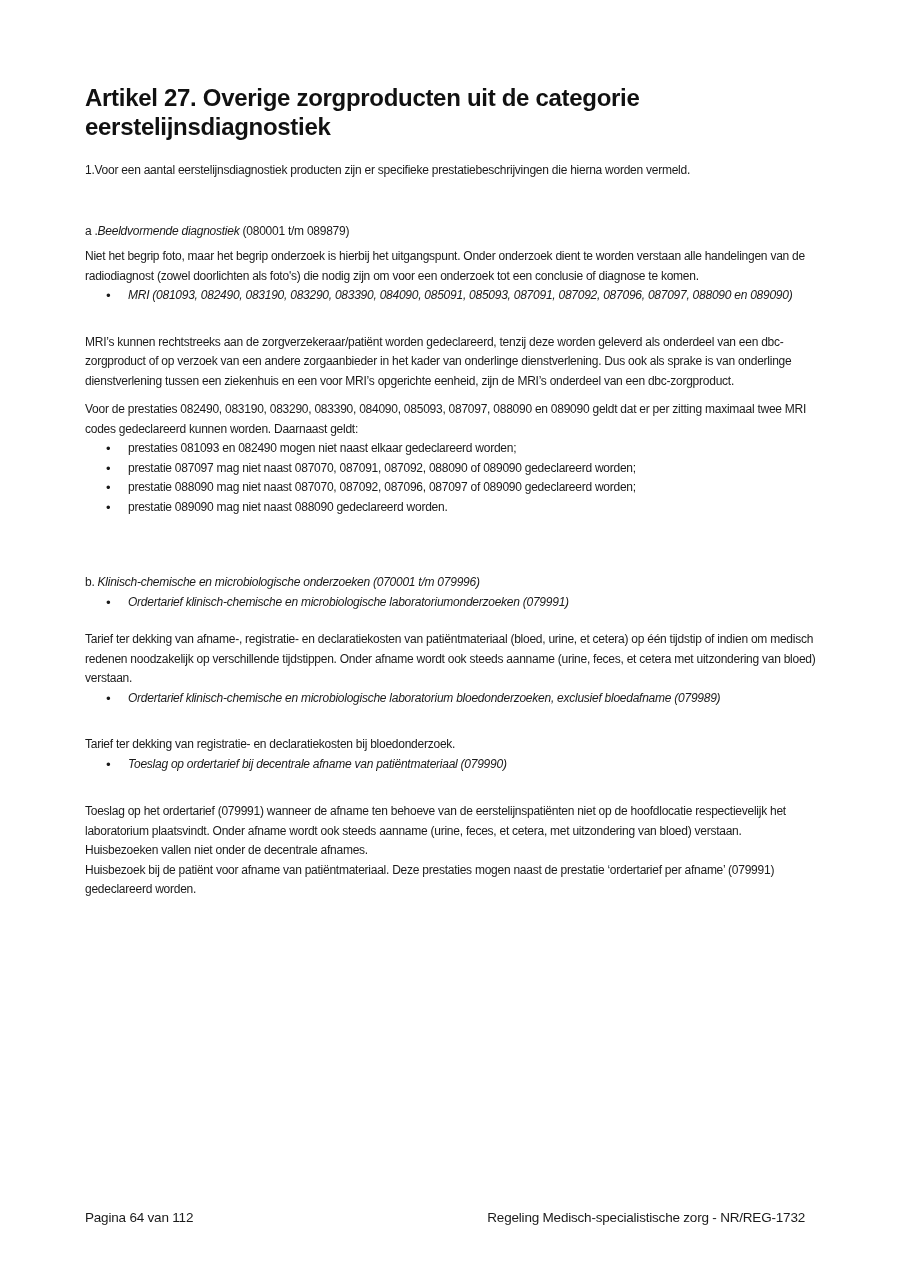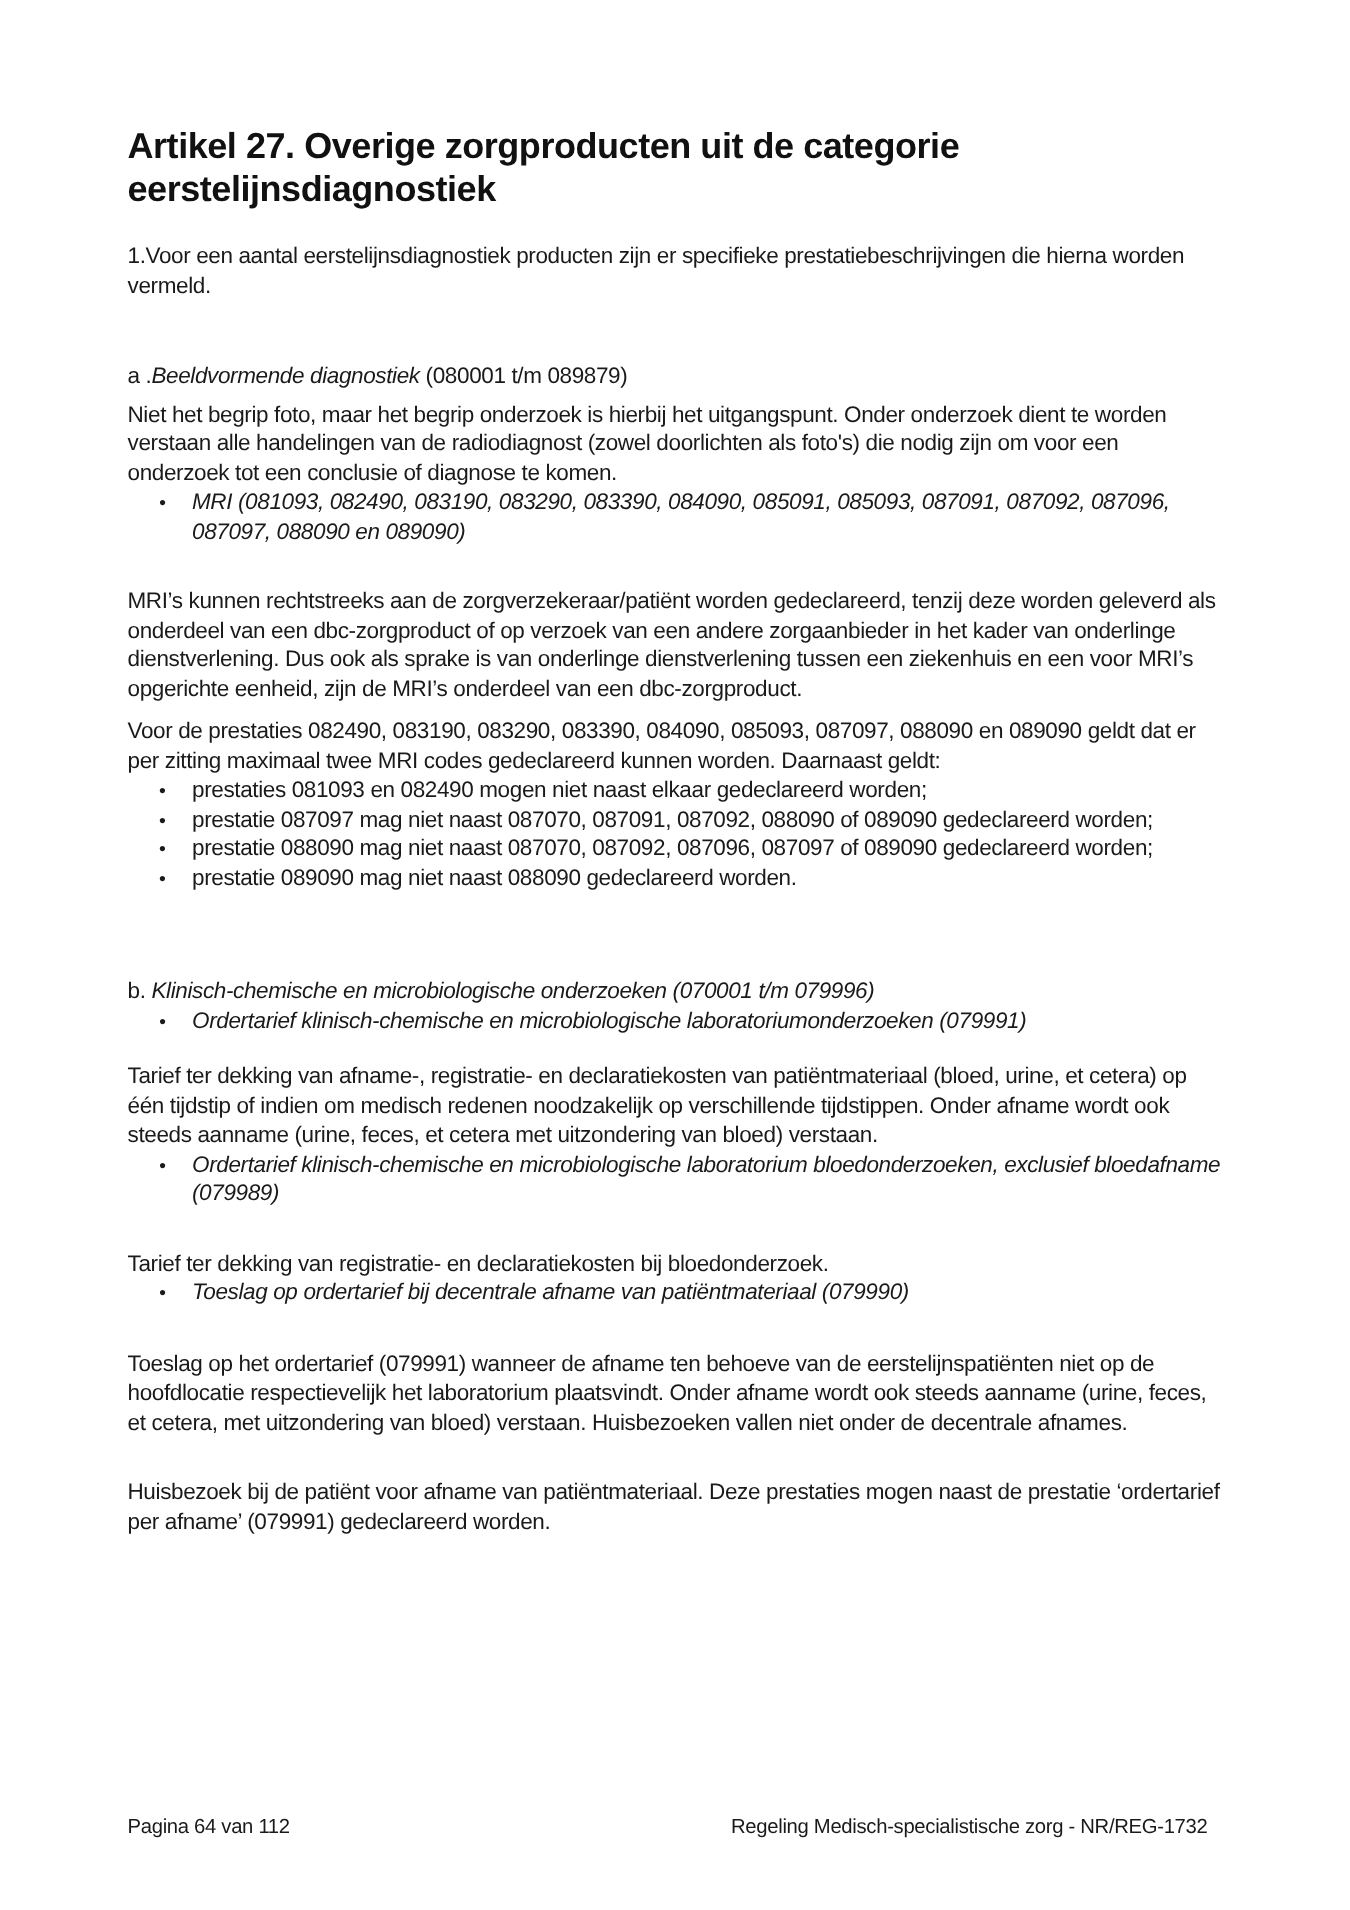--- a/index.html
+++ b/index.html
@@ -25,21 +25,21 @@
   .doc-title {
     margin: 0;
     padding-top: 83px;
     font-size: 24px;
     line-height: 29px;
     font-weight: 700;
     color: #111111;
     letter-spacing: -0.3px;
   }
   .body-text {
-    font-size: 15px;
+    font-size: 12px;
     line-height: 19.5px;
     letter-spacing: -0.25px;
   }
   p {
     margin: 0;
   }
   .intro       { margin-top: 20px; }
   .sec-heading { margin-top: 41px; }
   .sec-heading .it { font-style: italic; }
   .para-a1     { margin-top: 6px; }
@@ -68,21 +68,21 @@
   .list-rules > li { margin-bottom: 9.5px; }
   .list-rules > li:last-child { margin-bottom: 12px; }
   .sec-heading-b       { margin-top: 56px; }
   .list-ordertarief    { margin-top: 15px; }
   .para-b1             { margin-top: 18px; }
   .list-bloed          { margin-top: 10px; }
   .para-b2             { margin-top: 27px; }
   .list-toeslag        { margin-top: 9px; }
   .para-b3             { margin-top: 28px; }
   .list-huisbezoek     { margin-top: 9px; }
-  .para-b4             { margin-top: 27px; }
+  .para-b4             { }
   .footer {
     position: absolute;
     left: 85px;
     right: 95px;
     top: 1210px;
     display: flex;
     justify-content: space-between;
     font-size: 13.5px;
     letter-spacing: -0.2px;
     color: #1a1a1a;

